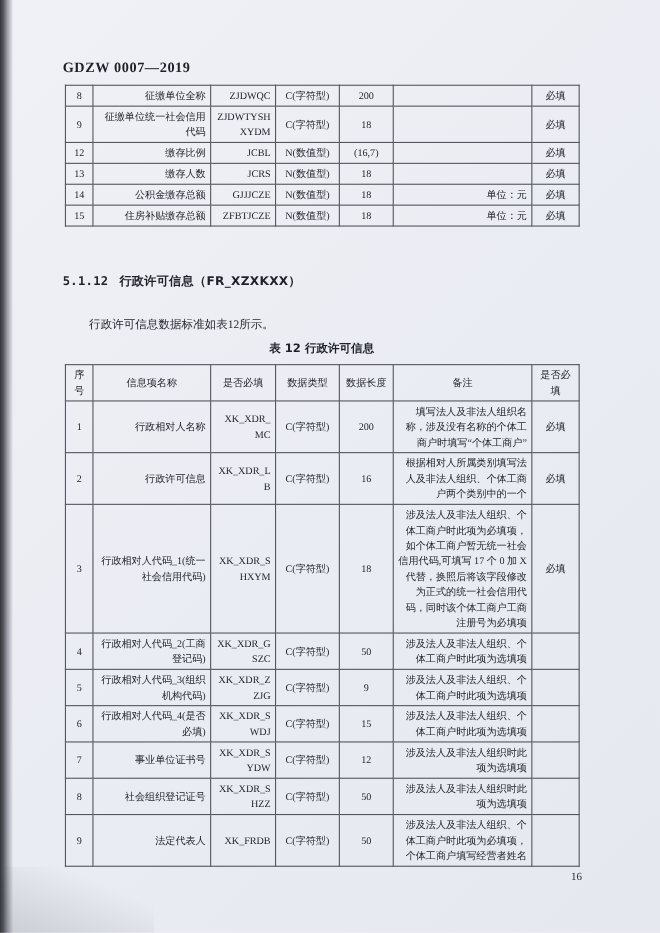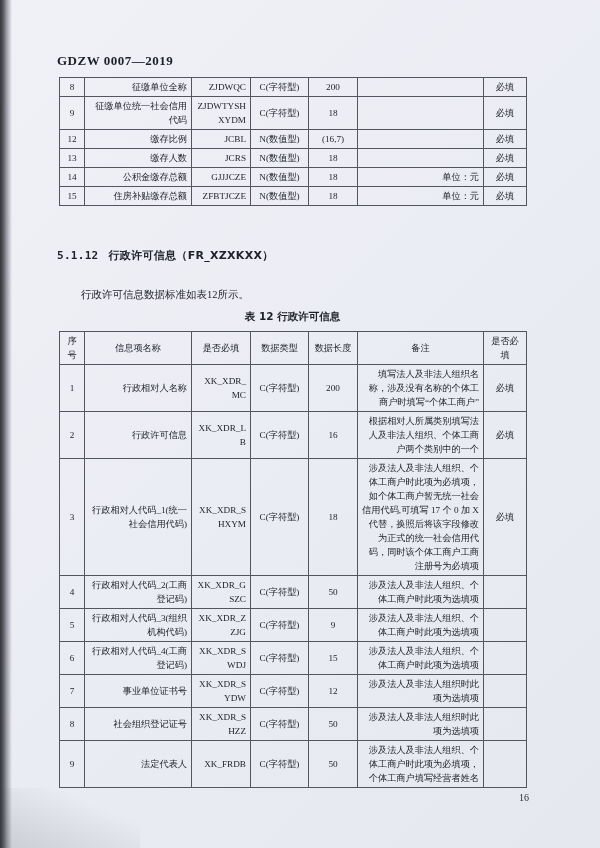--- a/index.html
+++ b/index.html
@@ -203,21 +203,21 @@
         <td class="c-no">5</td>
         <td class="c-name">行政相对人代码_3(组织机构代码)</td>
         <td class="c-id">XK_XDR_ZZJG</td>
         <td class="c-type">C(字符型)</td>
         <td class="c-len">9</td>
         <td class="c-note">涉及法人及非法人组织、个体工商户时此项为选填项</td>
         <td class="c-req"></td>
       </tr>
       <tr>
         <td class="c-no">6</td>
-        <td class="c-name">行政相对人代码_4(工商登记码)</td>
+        <td class="c-name">行政相对人代码_4(是否必填)</td>
         <td class="c-id">XK_XDR_SWDJ</td>
         <td class="c-type">C(字符型)</td>
         <td class="c-len">15</td>
         <td class="c-note">涉及法人及非法人组织、个体工商户时此项为选填项</td>
         <td class="c-req"></td>
       </tr>
       <tr>
         <td class="c-no">7</td>
         <td class="c-name">事业单位证书号</td>
         <td class="c-id">XK_XDR_SYDW</td>

